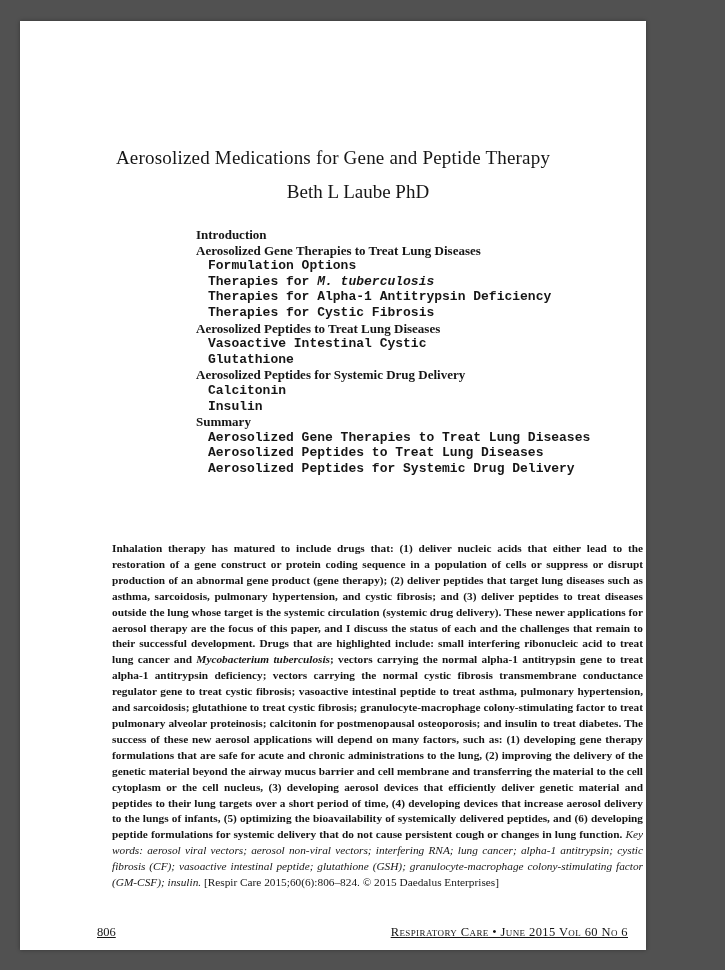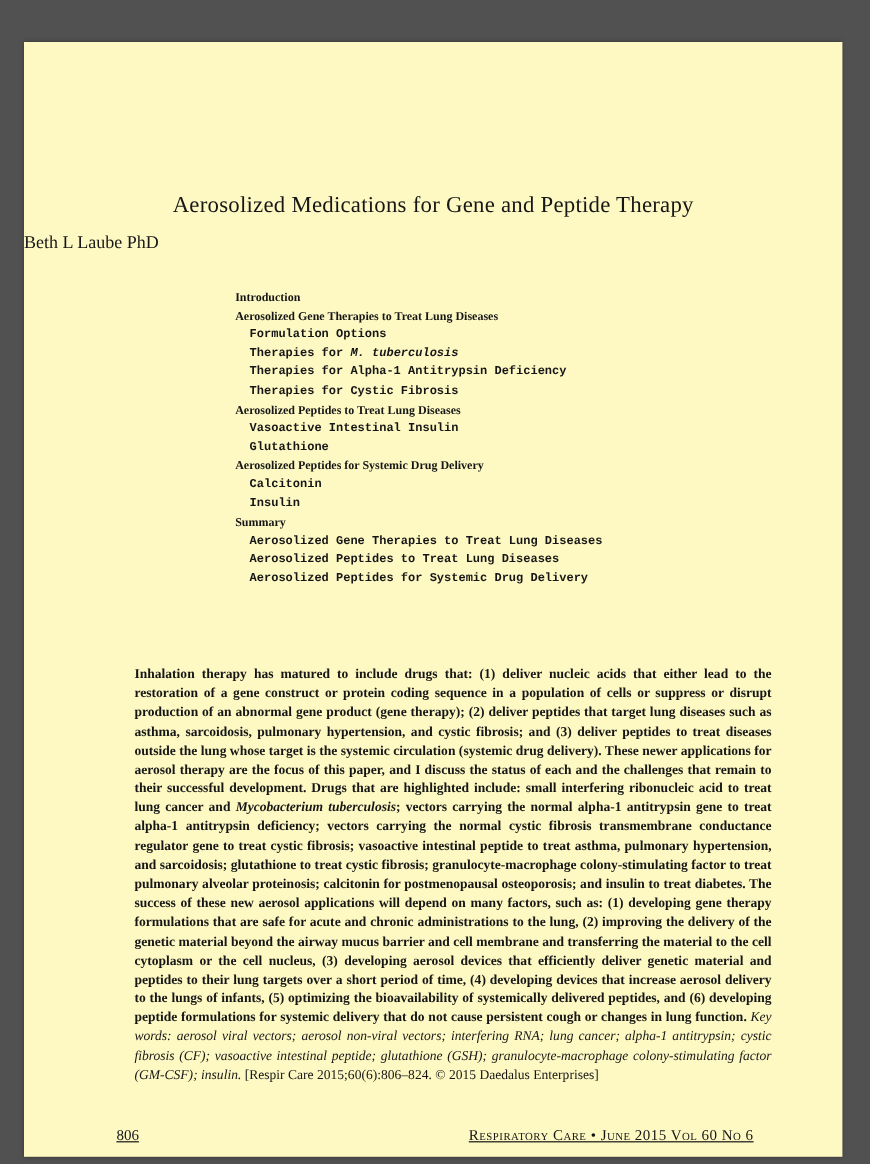--- a/index.html
+++ b/index.html
@@ -1,21 +1,21 @@
 <!DOCTYPE html>
 <html><head>
 <meta charset="utf-8">
 <style>
   html,body{margin:0;padding:0;}
   body{width:725px;height:970px;background:#515151;font-family:"Liberation Serif","DejaVu Serif",serif;color:#161616;}
   .backdrop{position:relative;width:725px;height:970px;background:#515151;overflow:hidden;}
-  .sheet{position:absolute;left:20px;top:35px;width:682px;height:929px;background:#fef9c3;box-shadow:0 0 4px rgba(0,0,0,0.35);}
+  .sheet{position:absolute;left:20px;top:21px;width:626px;height:929px;background:#ffffff;box-shadow:0 0 4px rgba(0,0,0,0.35);}
   .title{position:absolute;top:126px;left:0;width:100%;text-align:center;font-size:19px;font-weight:400;margin:0;letter-spacing:0.2px;}
-  .author{position:absolute;top:160px;left:0;width:100%;font-size:15px;}
-  .toc{position:absolute;top:206px;left:176px;font-weight:700;font-size:10px;line-height:15.6px;}
+  .author{position:absolute;top:160px;left:0;width:100%;text-align:center;font-size:19px;padding-left:25px;}
+  .toc{position:absolute;top:206px;left:176px;font-weight:700;font-size:13px;line-height:15.6px;}
   .toc .l1{padding-left:12px;font-family:Liberation Mono, monospace;}
   .abstract{position:absolute;top:505px;left:77px;width:531px;margin:15px;font-size:11.3px;line-height:15.9px;text-align:justify;}
   .b{font-weight:700;font-style:normal;}
   .bi{font-weight:700;font-style:italic;}
   .i{font-style:italic;font-weight:inherit;}
   .r{font-weight:400;font-style:normal;}
   .footer{position:absolute;top:904px;left:77px;width:531px;display:flex;justify-content:space-between;align-items:baseline;font-size:12.5px;text-decoration:underline;}
   .journal{font-variant:small-caps;letter-spacing:0.4px;margin-left:40px;}
 </style>
 </head>
@@ -28,21 +28,21 @@
     <div class="author">Beth L Laube PhD</div>
 
     <nav class="toc">
       <div class="toc-item l0">Introduction</div>
       <div class="toc-item l0">Aerosolized Gene Therapies to Treat Lung Diseases</div>
       <div class="toc-item l1">Formulation Options</div>
       <div class="toc-item l1"><span>Therapies for </span><span class="i">M. tuberculosis</span></div>
       <div class="toc-item l1">Therapies for Alpha-1 Antitrypsin Deficiency</div>
       <div class="toc-item l1">Therapies for Cystic Fibrosis</div>
       <div class="toc-item l0">Aerosolized Peptides to Treat Lung Diseases</div>
-      <div class="toc-item l1">Vasoactive Intestinal Insulin</div>
+      <div class="toc-item l1">Vasoactive Intestinal Cystic</div>
       <div class="toc-item l1">Glutathione</div>
       <div class="toc-item l0">Aerosolized Peptides for Systemic Drug Delivery</div>
       <div class="toc-item l1">Calcitonin</div>
       <div class="toc-item l1">Insulin</div>
       <div class="toc-item l0">Summary</div>
       <div class="toc-item l1">Aerosolized Gene Therapies to Treat Lung Diseases</div>
       <div class="toc-item l1">Aerosolized Peptides to Treat Lung Diseases</div>
       <div class="toc-item l1">Aerosolized Peptides for Systemic Drug Delivery</div>
     </nav>
 

